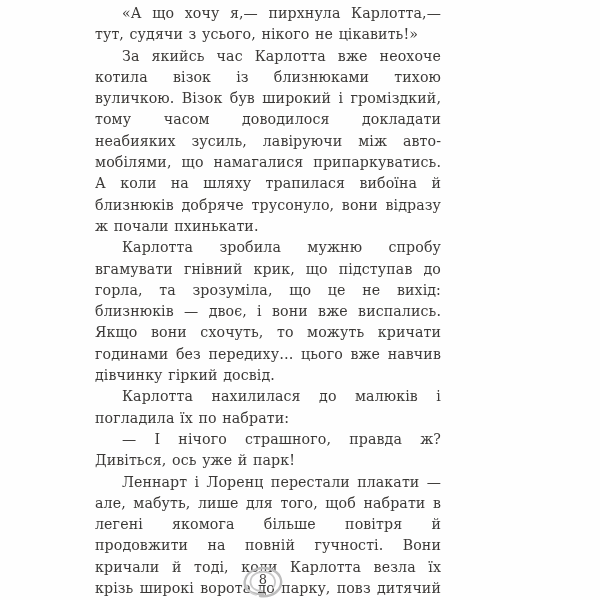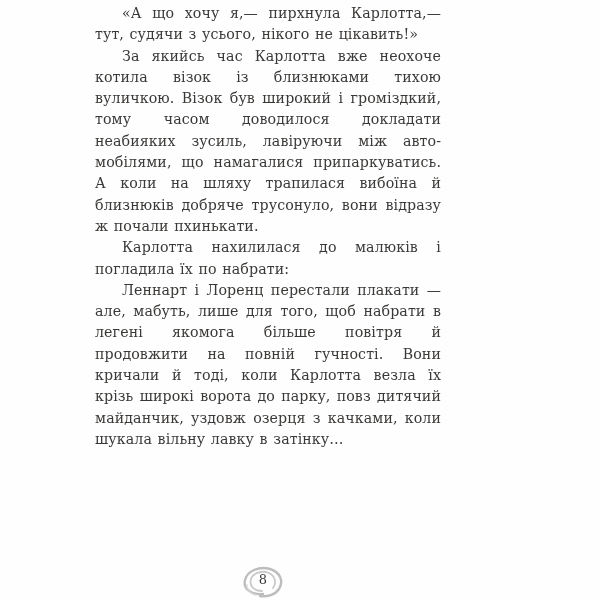--- a/index.html
+++ b/index.html
@@ -60,21 +60,23 @@
       color: #3b3937;
     }
   </style>
 </head>
 <body>
 
 <div class="page">
   <div class="text-column">
     <p class="para">«А що хочу я,— пирхнула Карлотта,— тут, судячи з усього, нікого не цікавить!»</p>
     <p class="para">За якийсь час Карлотта вже неохоче котила візок із близнюками тихою вуличкою. Візок був широкий і громіздкий, тому часом доводилося докладати неабияких зусиль, лавіруючи між авто­мобілями, що намагалися припаркуватись. А коли на шляху трапилася вибоїна й близнюків добряче трусонуло, вони відразу ж почали пхинькати.</p>
+    <p class="para">Карлотта зробила мужню спробу вгамувати гнівний крик, що підступав до горла, та зрозу­міла, що це не вихід: близнюків — двоє, і вони вже виспались. Якщо вони схочуть, то можуть кричати годинами без передиху… цього вже навчив дівчинку гіркий досвід.</p>
     <p class="para">Карлотта нахилилася до малюків і погладила їх по набрати:</p>
+    <p class="para">— І нічого страшного, правда ж? Дивіться, ось уже й парк!</p>
     <p class="para">Леннарт і Лоренц перестали плакати — але, мабуть, лише для того, щоб набрати в легені якомога більше повітря й продовжити на повній гучності. Вони кричали й тоді, коли Карлотта везла їх крізь широкі ворота до парку, повз ди­тячий майданчик, уздовж озерця з качками, коли шукала вільну лавку в затінку…</p>
   </div>
 
   <div class="page-number-wrap">
     <svg class="swirl" viewBox="0 0 46 36" xmlns="http://www.w3.org/2000/svg">
       <path d="M23 30 C 10 31, 3 24, 5 16 C 7 7, 19 2, 30 5 C 40 8, 44 17, 39 25 C 35 31, 27 33, 20 32" fill="none" stroke="#bdbdbd" stroke-width="2.4" stroke-linecap="round"></path>
       <path d="M22 27 C 13 27, 9 21, 11 15 C 13 9, 22 6, 29 9 C 35 12, 37 19, 33 24" fill="none" stroke="#c9c9c9" stroke-width="1.8" stroke-linecap="round"></path>
       <path d="M16 31 C 9 29, 6 25, 7 21" fill="none" stroke="#d4d4d4" stroke-width="1.4" stroke-linecap="round"></path>
     </svg>
     <div class="page-number">8</div>

